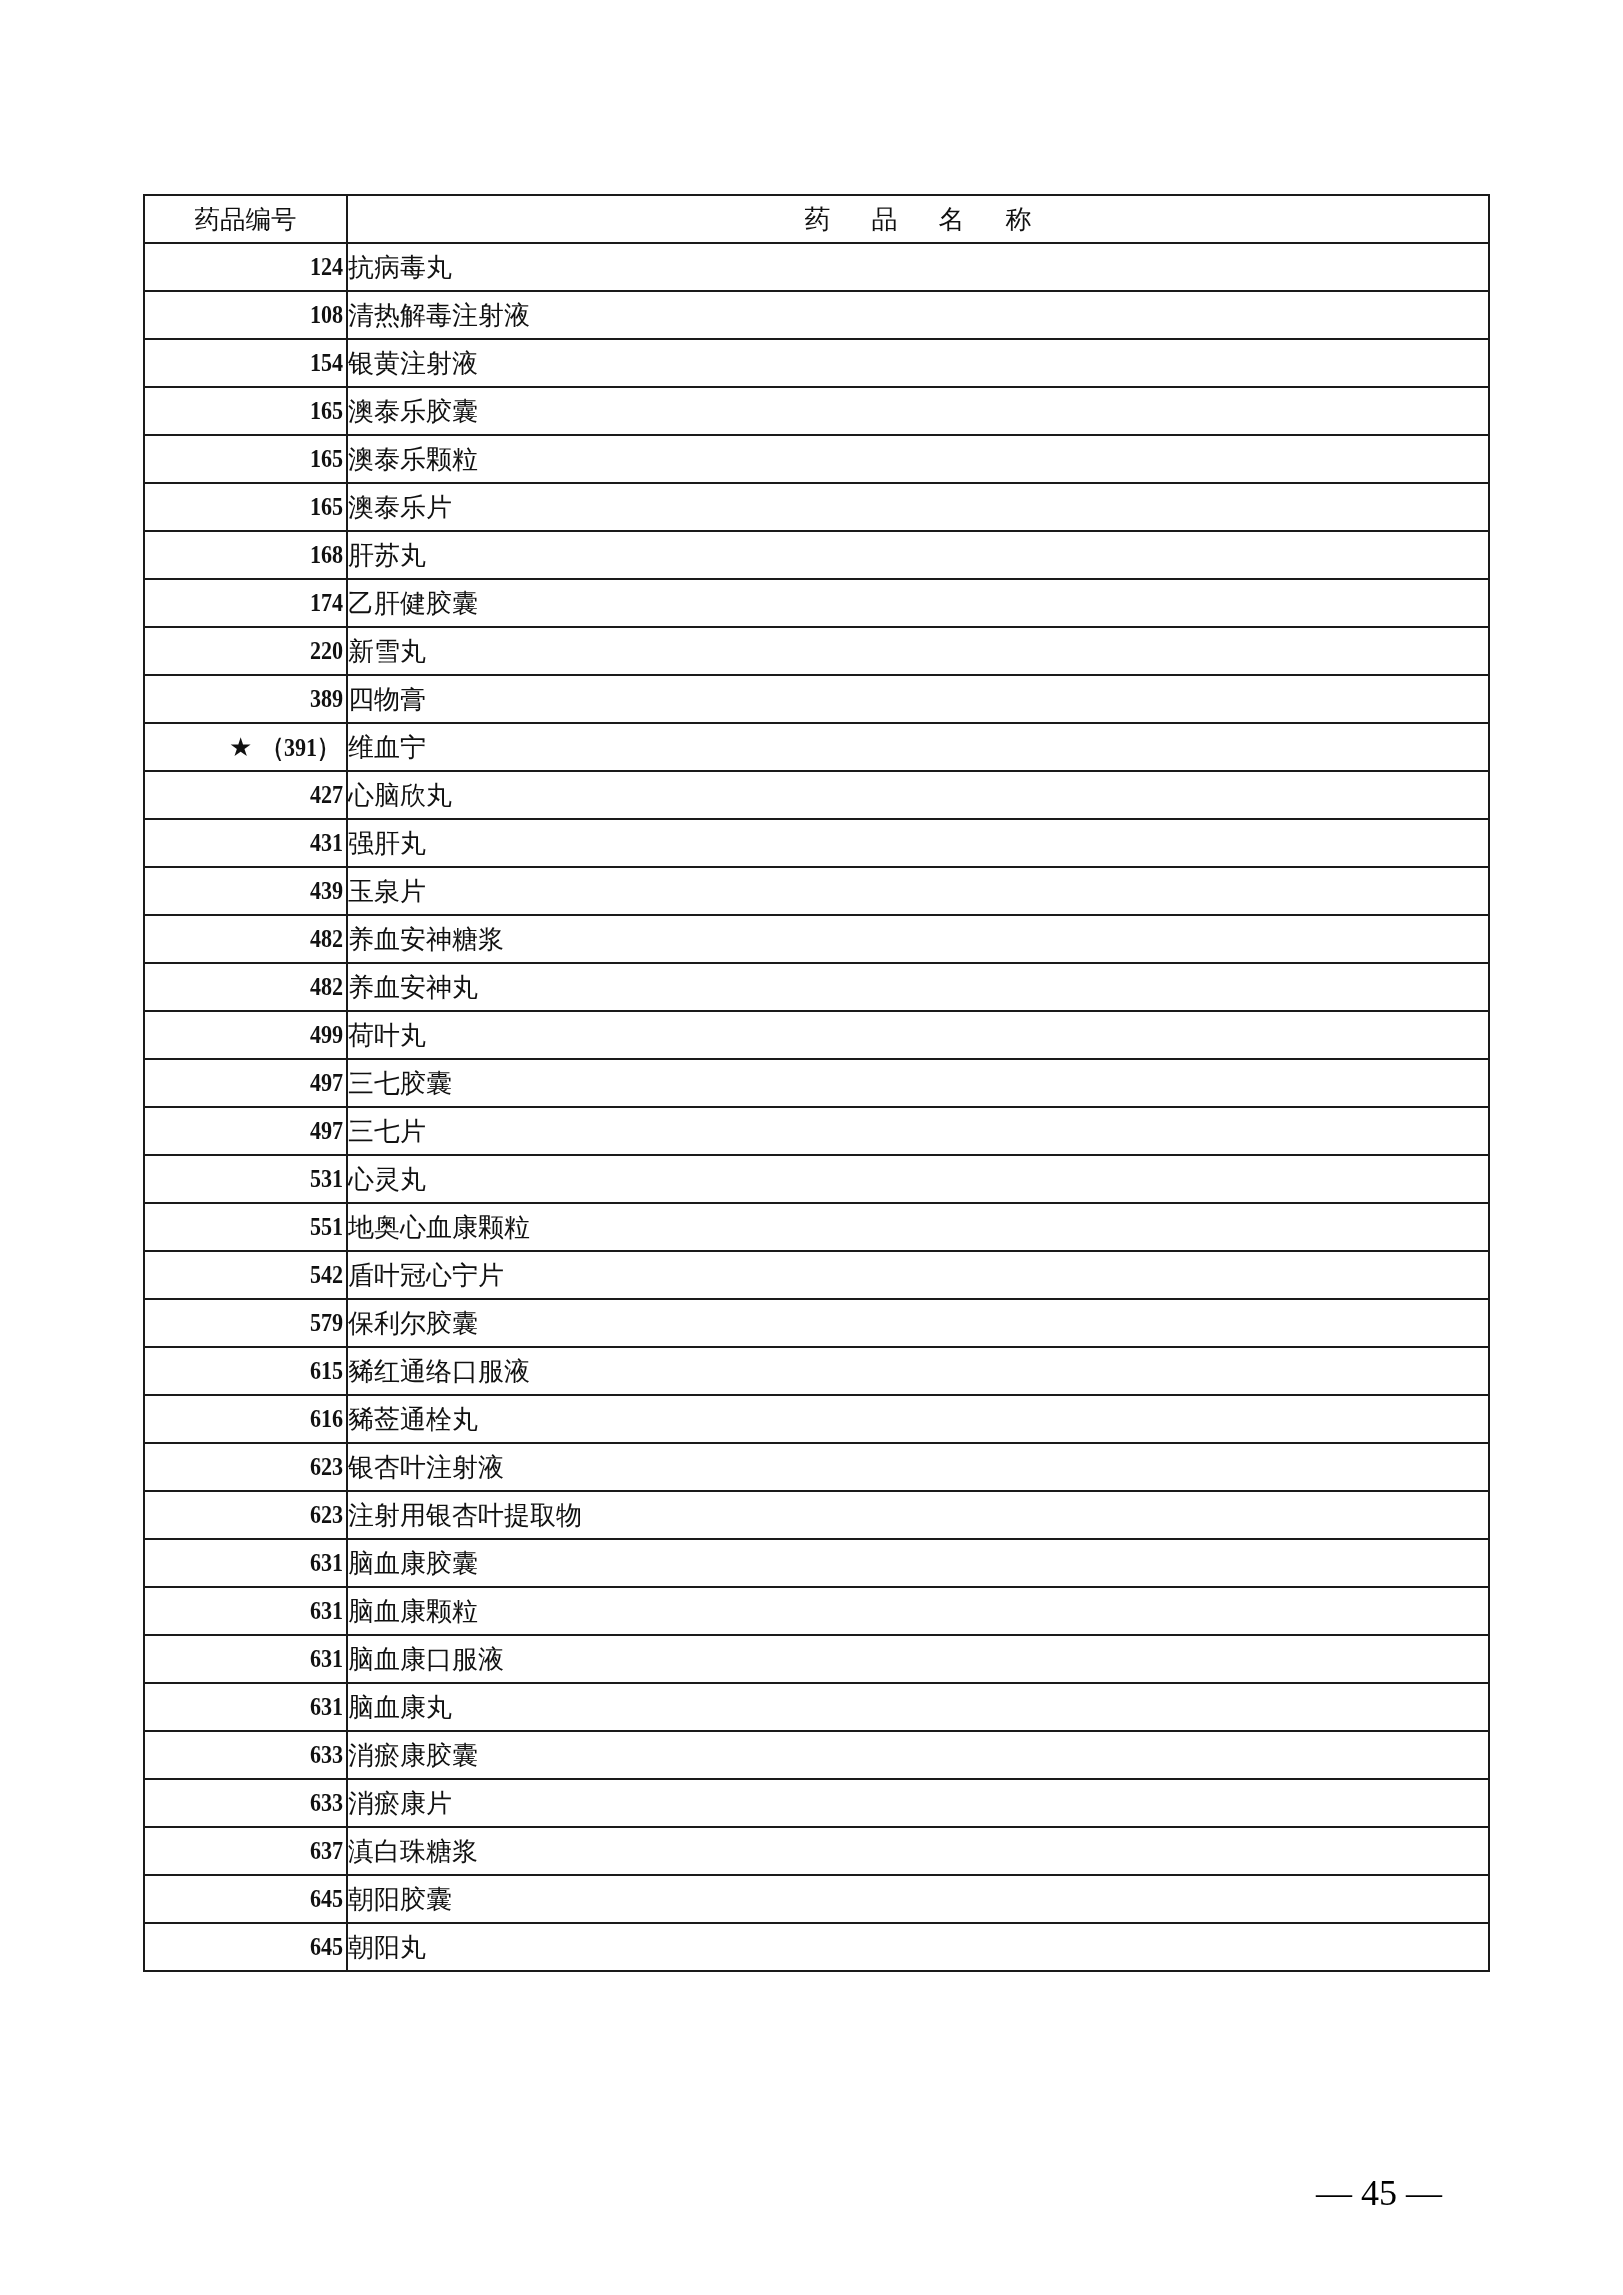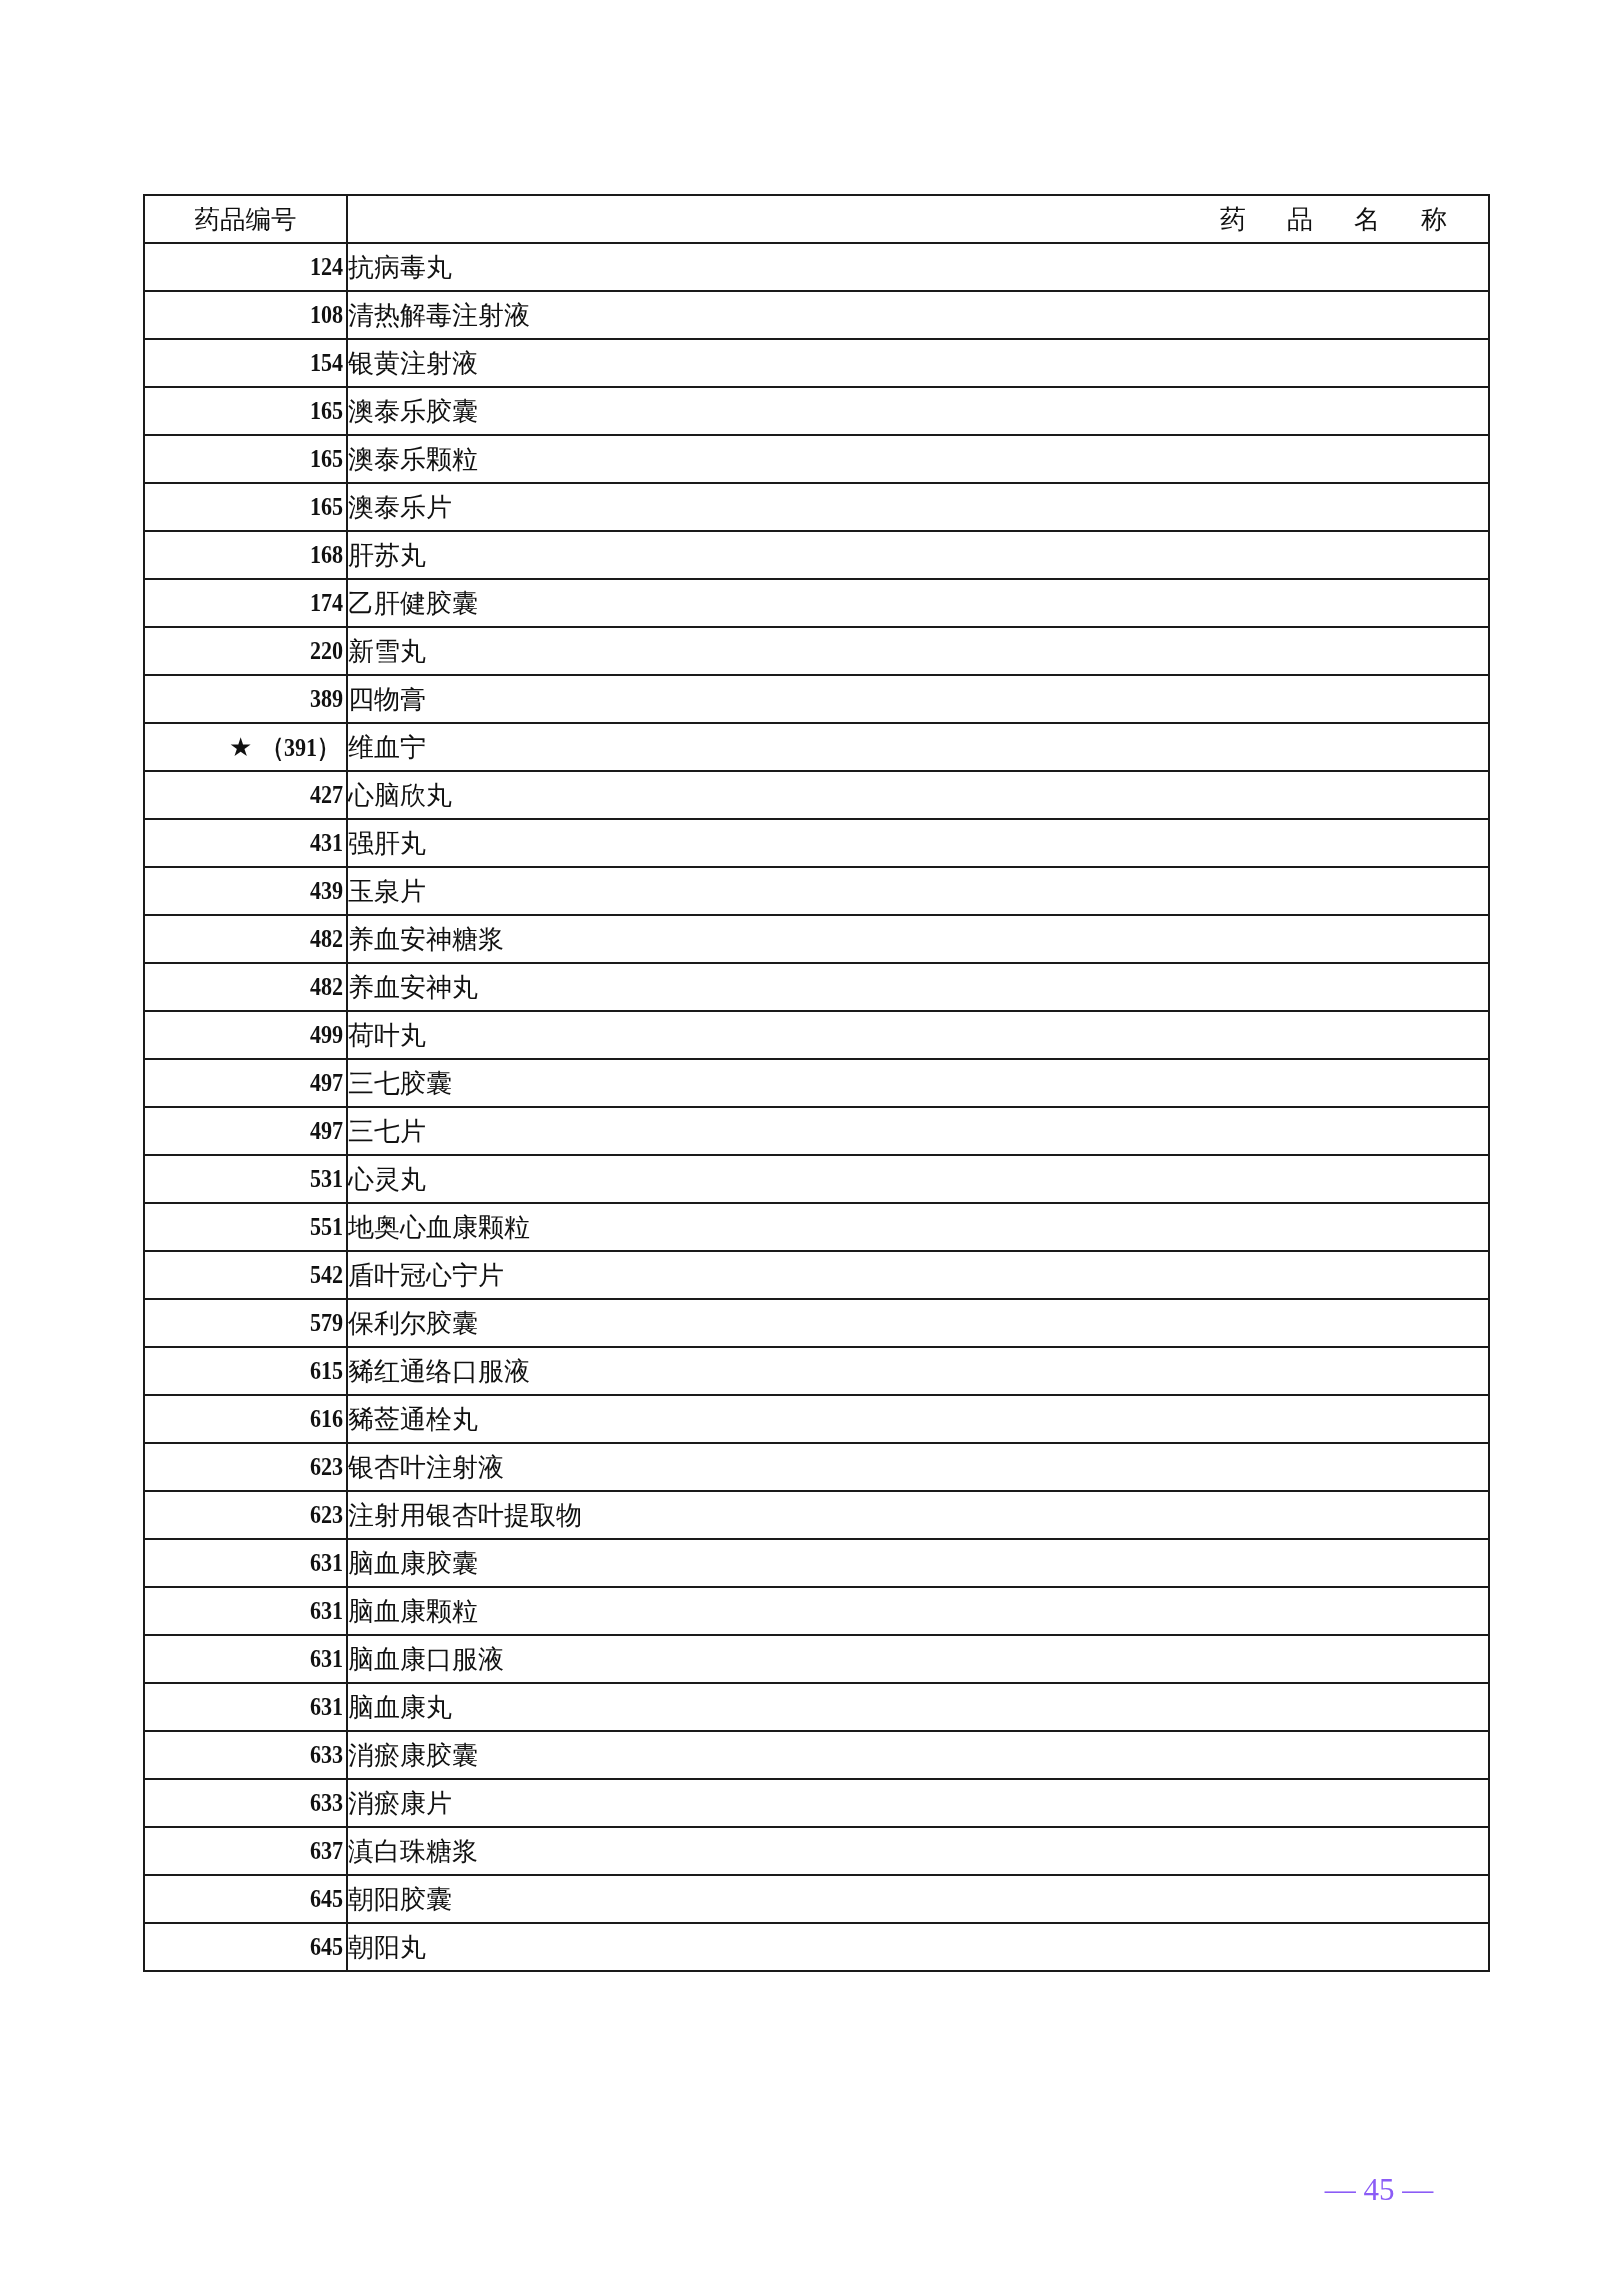--- a/index.html
+++ b/index.html
@@ -13,36 +13,36 @@
   table.drug-table col.c1 { width: 203px; }
   table.drug-table col.c2 { width: 1142px; }
   table.drug-table th, table.drug-table td {
     border: 2px solid #1a1a1a; height: 46px; padding: 0;
     color: #111; vertical-align: middle;
   }
   th.h-code {
     font-family: "DejaVu Sans", sans-serif; font-size: 25.5px; font-weight: 500; text-align: center;
   }
   th.h-name {
-    font-family: "DejaVu Serif", serif; font-size: 26px; font-weight: normal; text-align: right;
+    font-family: "DejaVu Serif", serif; font-size: 26px; font-weight: normal; text-align: center;
     letter-spacing: 41px; text-indent: 41px;
   }
   td.code {
     font-family: "Liberation Serif", serif; font-size: 26px; text-align: right;
     transform-origin: center;
     font-weight: bold;
   }
   td.code span.num { display: inline-block; transform: scaleX(0.85); }
   td.code span.star { font-family: "DejaVu Sans", sans-serif; font-size: 26px; margin-right: 2.6px; }
   td.name {
     font-family: Liberation Serif, serif; font-size: 26px; text-align: left; padding-left: 15px;
   }
   .page-number {
     position: absolute; left: 1303px; top: 2172px; width: 144px; text-align: center;
-    font-family: "Liberation Serif", serif; font-size: 31px; color: #8b5cf6; white-space: pre;
+    font-family: "Liberation Serif", serif; font-size: 36px; color: #000000; white-space: pre;
   }
 </style>
 </head>
 <body>
 
 <div class="page">
   <table class="drug-table">
     <colgroup>
         <col class="c1">
         <col class="c2">

